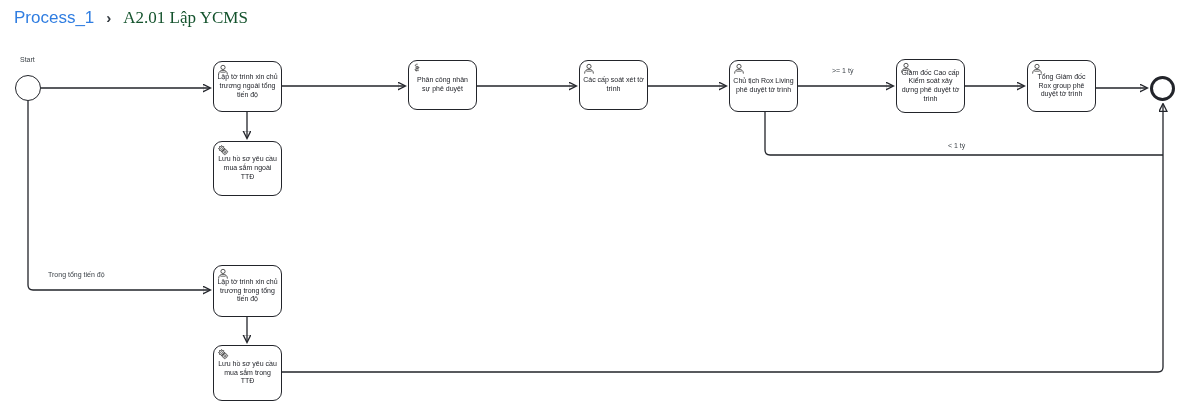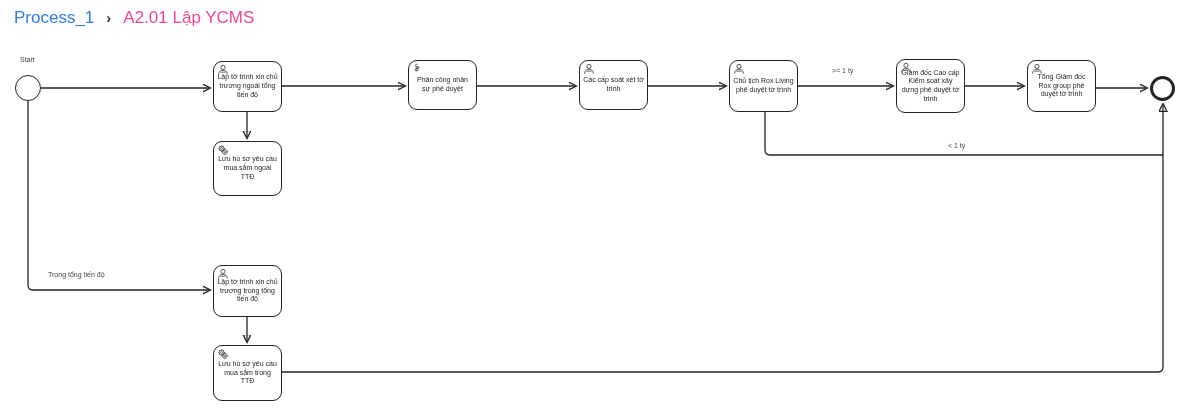--- a/index.html
+++ b/index.html
@@ -4,21 +4,21 @@
 <style>
   html,body{margin:0;padding:0;background:#ffffff;}
   #page{position:relative;width:1196px;height:416px;background:#ffffff;overflow:hidden;
         font-family:"Liberation Sans",sans-serif;}
 
   
   .breadcrumb{position:absolute;left:14px;top:8px;display:flex;align-items:center;gap:12px;
               font-size:17px;}
   .crumb-link{color:#2f7de1;text-decoration:none;cursor:pointer;}
   .crumb-sep{color:#333a40;font-size:15px;font-weight:bold;transform:translateY(-1px);}
-  .crumb-current{color:#ec4899;}
+  .crumb-current{color:#14532d;font-family:Liberation Serif, serif;}
 
   
   .node{position:absolute;box-sizing:border-box;border:1.7px solid #22242a;border-radius:9px;
         background:#ffffff;color:#22242a;font-size:7px;line-height:1.25;text-align:center;
         display:flex;align-items:center;justify-content:center;padding:2px 3px;cursor:pointer;}
   .node .task-icon{position:absolute;left:3px;top:2px;width:12px;height:12px;}
   .event{position:absolute;box-sizing:border-box;border-radius:50%;background:#ffffff;cursor:pointer;}
   .event.start{width:26px;height:26px;border:1.6px solid #22242a;}
   .event.end{width:25px;height:25px;border:3.4px solid #22242a;}
   .flow-label{position:absolute;font-size:7px;color:#3c4248;white-space:nowrap;cursor:default;}

